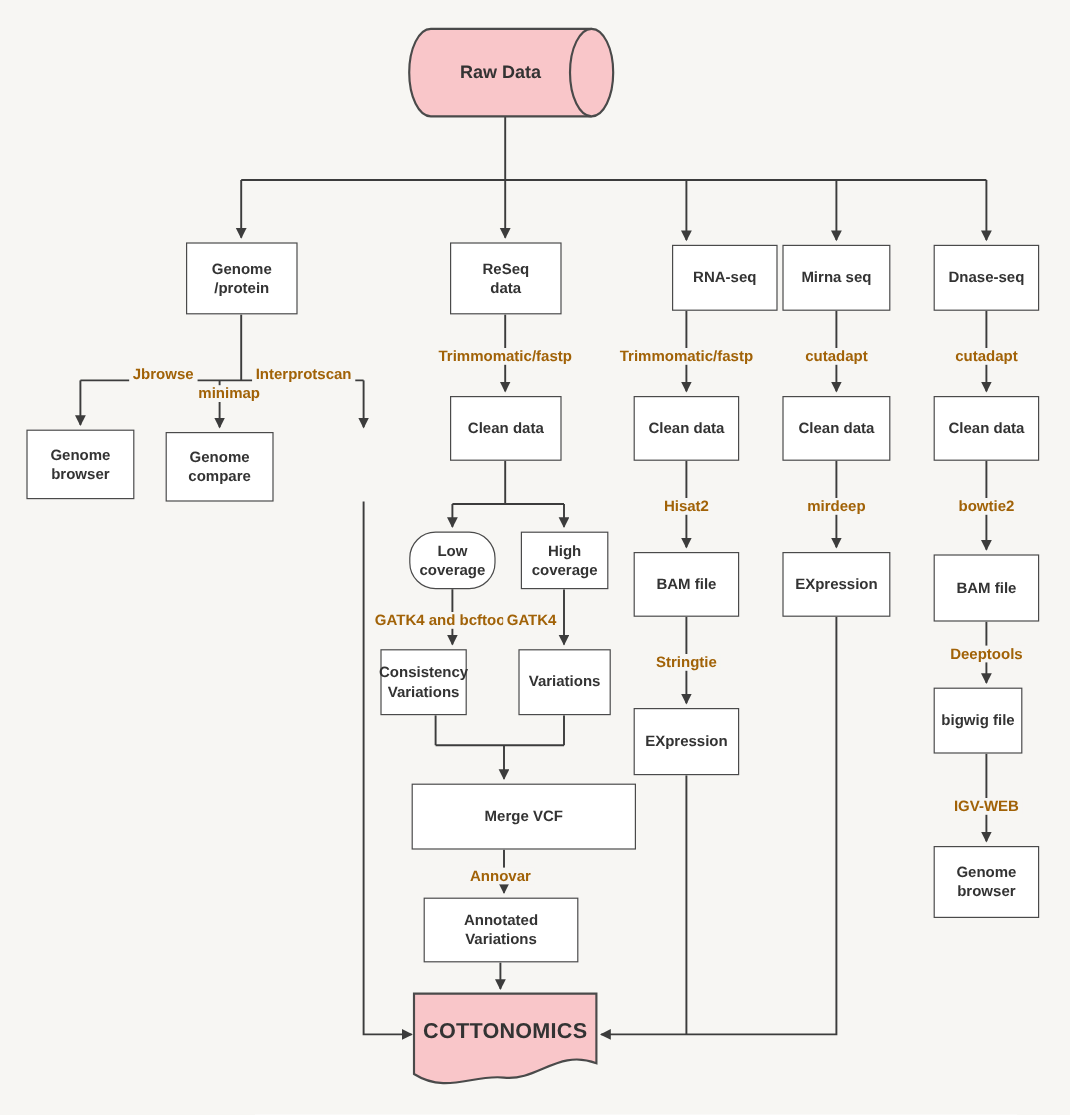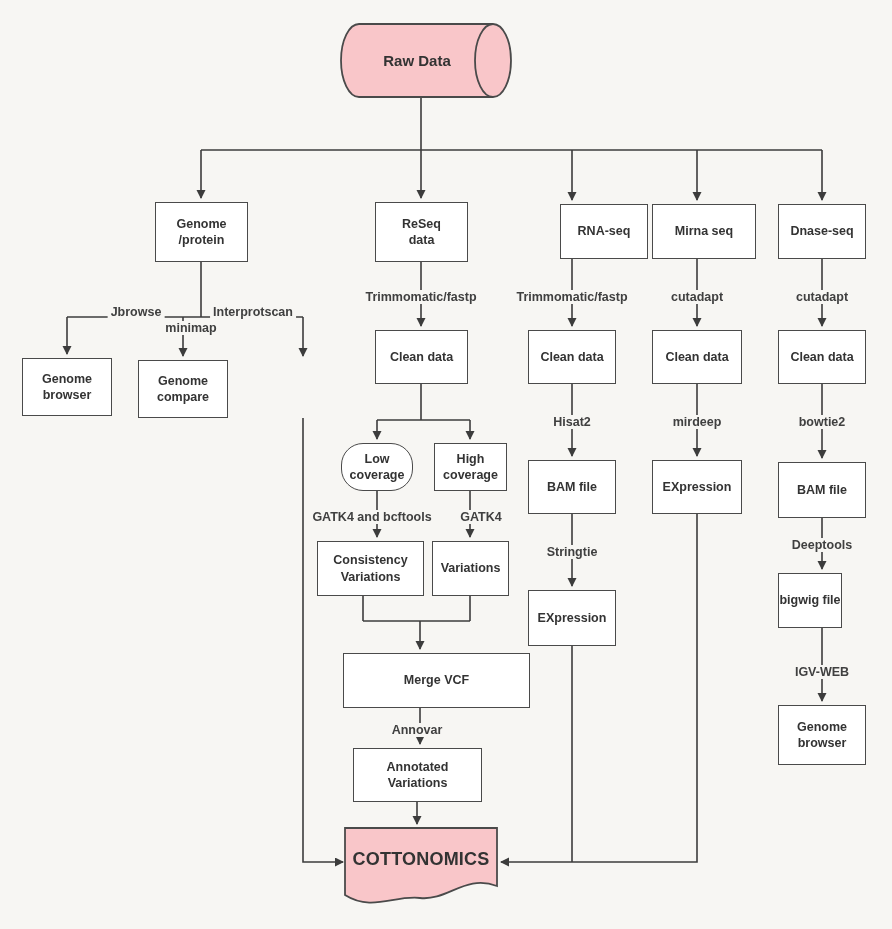--- a/index.html
+++ b/index.html
@@ -16,21 +16,21 @@
     white-space:pre-line; z-index:1;
   }
   .ghost {
     position:absolute; display:flex; align-items:center; justify-content:center;
     text-align:center; font-weight:bold; color:#333333; white-space:pre-line; z-index:1;
   }
   .ghost.raw { font-size:15px; }
   .ghost.cot { font-size:18px; letter-spacing:0.2px; }
   .edge-label {
     position:absolute; transform:translate(-50%,-50%);
-    background:#f7f6f3; color:#404040; font-weight:bold; font-size:12.5px;
+    background:#f7f6f3; color:#a16207; font-weight:bold; font-size:12.5px;
     padding:0 3px; white-space:nowrap; z-index:2;
   }
 </style>
 </head>
 <body>
 
 <div class="canvas">
 
   <svg width="892" height="929" viewBox="0 0 892 929">
     <defs>
@@ -93,67 +93,67 @@
   </svg>
 
   <div class="ghost raw" style="left:341px; top:24px; width:152px; height:73px;">Raw Data</div>
   <div class="ghost cot" style="left:345px; top:830px; width:152px; height:58px;">COTTONOMICS</div>
 
   <div class="node" style="left:155px; top:202px; width:93px; height:60px;">Genome
 /protein</div>
   <div class="node" style="left:375px; top:202px; width:93px; height:60px;">ReSeq
 data</div>
   <div class="node" style="left:528px; top:204px; width:88px; height:55px;margin-left:32px;">RNA-seq</div>
-  <div class="node" style="left:652px; top:204px; width:104px; height:55px;">Mirna seq</div>
+  <div class="node" style="left:652px; top:204px; width:90px; height:55px;">Mirna seq</div>
   <div class="node" style="left:778px; top:204px; width:88px; height:55px;">Dnase-seq</div>
 
   <div class="node" style="left:22px; top:358px; width:90px; height:58px;">Genome
 browser</div>
   <div class="node" style="left:138px; top:360px; width:90px; height:58px;">Genome
 compare</div>
 
   <div class="node" style="left:375px; top:330px; width:93px; height:54px;">Clean data</div>
   <div class="node" style="left:528px; top:330px; width:88px; height:54px;">Clean data</div>
   <div class="node" style="left:652px; top:330px; width:90px; height:54px;">Clean data</div>
   <div class="node" style="left:778px; top:330px; width:88px; height:54px;">Clean data</div>
 
   <div class="node" style="left:341px; top:443px; width:72px; height:48px;border-radius:22px;">Low
 coverage</div>
   <div class="node" style="left:434px; top:443px; width:73px; height:48px;">High
 coverage</div>
 
-  <div class="node" style="left:317px; top:541px; width:107px; height:55px;">Consistency
+  <div class="node" style="left:317px; top:541px; width:72px; height:55px;">Consistency
 Variations</div>
   <div class="node" style="left:432px; top:541px; width:77px; height:55px;">Variations</div>
 
   <div class="node" style="left:343px; top:653px; width:187px; height:55px;">Merge VCF</div>
   <div class="node" style="left:353px; top:748px; width:129px; height:54px;">Annotated
 Variations</div>
 
   <div class="node" style="left:528px; top:460px; width:88px; height:54px;">BAM file</div>
   <div class="node" style="left:528px; top:590px; width:88px; height:56px;">EXpression</div>
 
   <div class="node" style="left:652px; top:460px; width:90px; height:54px;">EXpression</div>
 
   <div class="node" style="left:778px; top:462px; width:88px; height:56px;">BAM file</div>
-  <div class="node" style="left:778px; top:573px; width:64px; height:55px;">bigwig file</div>
+  <div class="node" style="left:778px; top:573px; width:74px; height:55px;">bigwig file</div>
   <div class="node" style="left:778px; top:705px; width:88px; height:60px;">Genome
 browser</div>
 
   <div class="edge-label" style="left:136px; top:312px;">Jbrowse</div>
   <div class="edge-label" style="left:191px; top:328px;">minimap</div>
   <div class="edge-label" style="left:253px; top:312px;">Interprotscan</div>
 
   <div class="edge-label" style="left:421px; top:297px;">Trimmomatic/fastp</div>
   <div class="edge-label" style="left:572px; top:297px;">Trimmomatic/fastp</div>
   <div class="edge-label" style="left:697px; top:297px;">cutadapt</div>
   <div class="edge-label" style="left:822px; top:297px;">cutadapt</div>
 
   <div class="edge-label" style="left:372px; top:517px;">GATK4 and bcftools</div>
-  <div class="edge-label" style="left:481px; top:517px;">GATK4</div>
+  <div class="edge-label" style="left:443px; top:517px;">GATK4</div>
 
   <div class="edge-label" style="left:572px; top:422px;">Hisat2</div>
   <div class="edge-label" style="left:572px; top:552px;">Stringtie</div>
 
   <div class="edge-label" style="left:697px; top:422px;">mirdeep</div>
 
   <div class="edge-label" style="left:822px; top:422px;">bowtie2</div>
   <div class="edge-label" style="left:822px; top:545px;">Deeptools</div>
   <div class="edge-label" style="left:822px; top:672px;">IGV-WEB</div>
 

